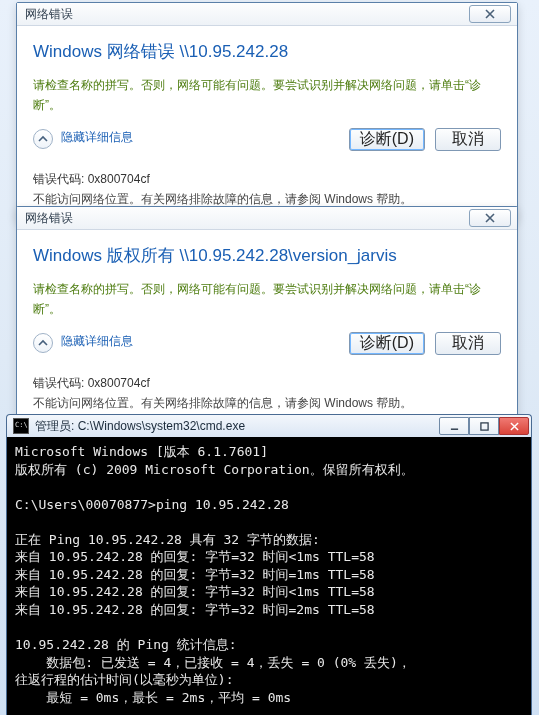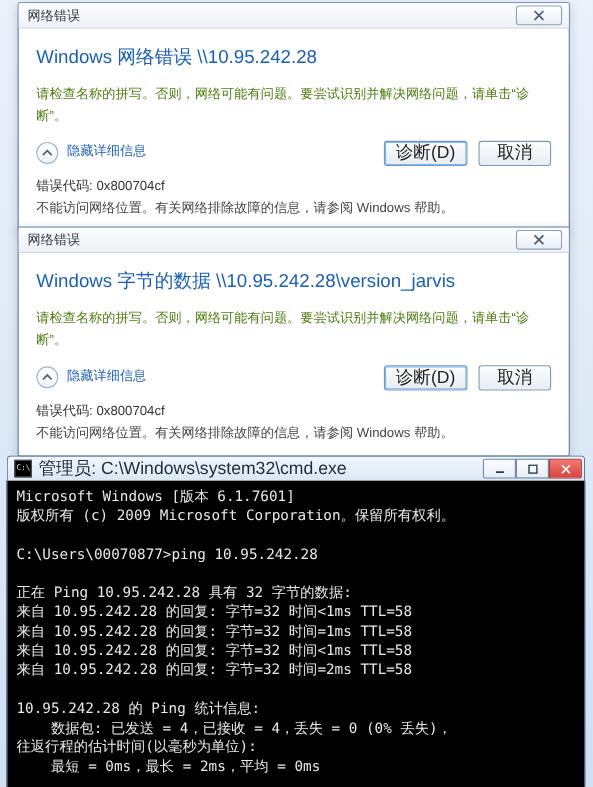--- a/index.html
+++ b/index.html
@@ -14,29 +14,29 @@
   .dlg-body{padding:14px 16px 10px 16px}
   .headline{color:#1a5fb4;font-size:17px;margin-bottom:12px}
   .msg{color:#4d7c0f;line-height:1.7;margin-bottom:10px}
   .row{display:flex;align-items:center;justify-content:space-between;margin:12px 0 8px 0}
   .hide-detail{display:flex;align-items:flex-start;gap:8px;color:#1a5fb4;cursor:pointer}
   .chev{width:18px;height:18px;border:1px solid #9fb2c7;border-radius:50%;background:linear-gradient(#fff,#eef3f9);display:flex;align-items:center;justify-content:center}
   .chev svg{width:10px;height:10px}
   .btns{display:flex;gap:10px}
   .btn{min-width:66px;height:23px;border:1px solid #7f98b4;border-radius:3px;background:linear-gradient(#fdfefe,#e7edf4);font-size:16px;color:#222;cursor:pointer;padding:0 10px}
   .btn.def{box-shadow:0 0 0 1px #74b7ff inset}
-  .errbox{margin-top:8px;color:#444;line-height:1.7}
+  .errbox{margin-top:18px;color:#444;line-height:1.7}
   .errcode{color:#333}
 
   
   .cmdwin{position:absolute;left:6px;top:414px;width:526px;}
   .cmd-titlebar{height:22px;background:linear-gradient(#f3f7fc,#dbe6f4);border:1px solid #4a6b93;border-bottom:none;border-radius:4px 4px 0 0;display:flex;align-items:center;padding:0 2px 0 6px;gap:6px}
   .cmd-icon{width:14px;height:14px;background:#000;border:1px solid #555;position:relative}
   .cmd-icon::after{content:"C:\\";position:absolute;color:#ddd;font:7px/1 monospace;left:1px;top:3px}
-  .cmd-title{flex:1;font-size:16px;color:#1a2a3a;white-space:nowrap;overflow:hidden}
+  .cmd-title{flex:1;font-size:12px;color:#1a2a3a;white-space:nowrap;overflow:hidden}
   .winbtns{display:flex;gap:0}
   .wb{width:28px;height:16px;border:1px solid #6f89a6;background:linear-gradient(#fcfdfe,#e7eef6);display:flex;align-items:center;justify-content:center;cursor:pointer}
   .wb:first-child{border-radius:2px 0 0 2px}
   .wb.close{background:linear-gradient(#f07a73,#d9443a);border-color:#a33;border-radius:0 2px 2px 0}
   .wb svg{width:9px;height:9px}
   .wb.close svg path{stroke:#fff}
   .cmd-body{background:#000;border:1px solid #4a6b93;border-top:none;min-height:274px;padding:6px 8px;font:13px/1.35 "NSimSun","SimSun","Consolas",monospace;color:#e8e8e8;white-space:pre;overflow:hidden}
 </style>
 </head>
 <body>
@@ -87,21 +87,21 @@
 <div class="dialog" style="top:206px">
   <div class="dlg-title">
     <span>网络错误</span>
     <div class="closebtn">
       <svg viewBox="0 0 10 10">
           <path d="M1 1l8 8M9 1l-8 8" stroke="#4a6078" stroke-width="1.6"></path>
         </svg>
     </div>
   </div>
   <div class="dlg-body">
-    <div class="headline">Windows 字节的数据 \\10.95.242.28\version_jarvis</div>
+    <div class="headline">Windows 版权所有 \\10.95.242.28\version_jarvis</div>
     <div class="msg">请检查名称的拼写。否则，网络可能有问题。要尝试识别并解决网络问题，请单击“诊断”。</div>
     <div class="row">
       <div class="hide-detail">
         <span class="chev">
             <svg viewBox="0 0 10 10">
               <path d="M1 7l4-4 4 4" fill="none" stroke="#46607d" stroke-width="1.6"></path>
             </svg>
           </span>
         <span>隐藏详细信息</span>
       </div>

